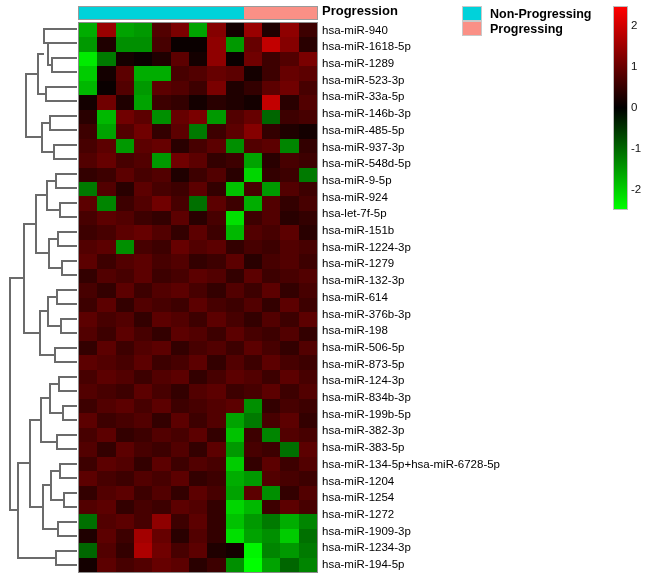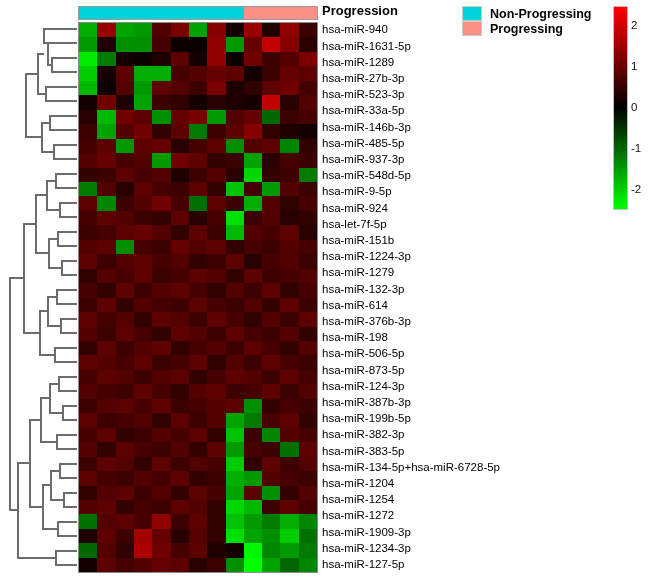--- a/index.html
+++ b/index.html
@@ -678,53 +678,52 @@
         <div class="hcell" style="background: rgb(0, 143, 0);"></div>
         <div class="hcell" style="background: rgb(0, 255, 0);"></div>
         <div class="hcell" style="background: rgb(0, 163, 0);"></div>
         <div class="hcell" style="background: rgb(0, 102, 0);"></div>
         <div class="hcell" style="background: rgb(0, 133, 0);"></div>
       </div>
     </div>
 
   <div id="rowlabels">
       <div class="rlab">hsa-miR-940</div>
-      <div class="rlab">hsa-miR-1631-5p</div>
+      <div class="rlab">hsa-miR-1618-5p</div>
       <div class="rlab">hsa-miR-1289</div>
-      <div class="rlab">hsa-miR-27b-3p</div>
       <div class="rlab">hsa-miR-523-3p</div>
       <div class="rlab">hsa-miR-33a-5p</div>
       <div class="rlab">hsa-miR-146b-3p</div>
       <div class="rlab">hsa-miR-485-5p</div>
       <div class="rlab">hsa-miR-937-3p</div>
       <div class="rlab">hsa-miR-548d-5p</div>
       <div class="rlab">hsa-miR-9-5p</div>
       <div class="rlab">hsa-miR-924</div>
       <div class="rlab">hsa-let-7f-5p</div>
       <div class="rlab">hsa-miR-151b</div>
       <div class="rlab">hsa-miR-1224-3p</div>
       <div class="rlab">hsa-miR-1279</div>
       <div class="rlab">hsa-miR-132-3p</div>
       <div class="rlab">hsa-miR-614</div>
       <div class="rlab">hsa-miR-376b-3p</div>
       <div class="rlab">hsa-miR-198</div>
       <div class="rlab">hsa-miR-506-5p</div>
       <div class="rlab">hsa-miR-873-5p</div>
       <div class="rlab">hsa-miR-124-3p</div>
-      <div class="rlab">hsa-miR-387b-3p</div>
+      <div class="rlab">hsa-miR-834b-3p</div>
       <div class="rlab">hsa-miR-199b-5p</div>
       <div class="rlab">hsa-miR-382-3p</div>
       <div class="rlab">hsa-miR-383-5p</div>
       <div class="rlab">hsa-miR-134-5p+hsa-miR-6728-5p</div>
       <div class="rlab">hsa-miR-1204</div>
       <div class="rlab">hsa-miR-1254</div>
       <div class="rlab">hsa-miR-1272</div>
       <div class="rlab">hsa-miR-1909-3p</div>
       <div class="rlab">hsa-miR-1234-3p</div>
-      <div class="rlab">hsa-miR-127-5p</div>
+      <div class="rlab">hsa-miR-194-5p</div>
     </div>
 
   <div id="legend">
     <div id="legend-title">Progression</div>
   </div>
 
   <div id="legend-keys">
       <div class="lkey">
         <span class="lsw" style="background: rgb(0, 210, 218);"></span>
         <span class="ltxt">Non-Progressing</span>

